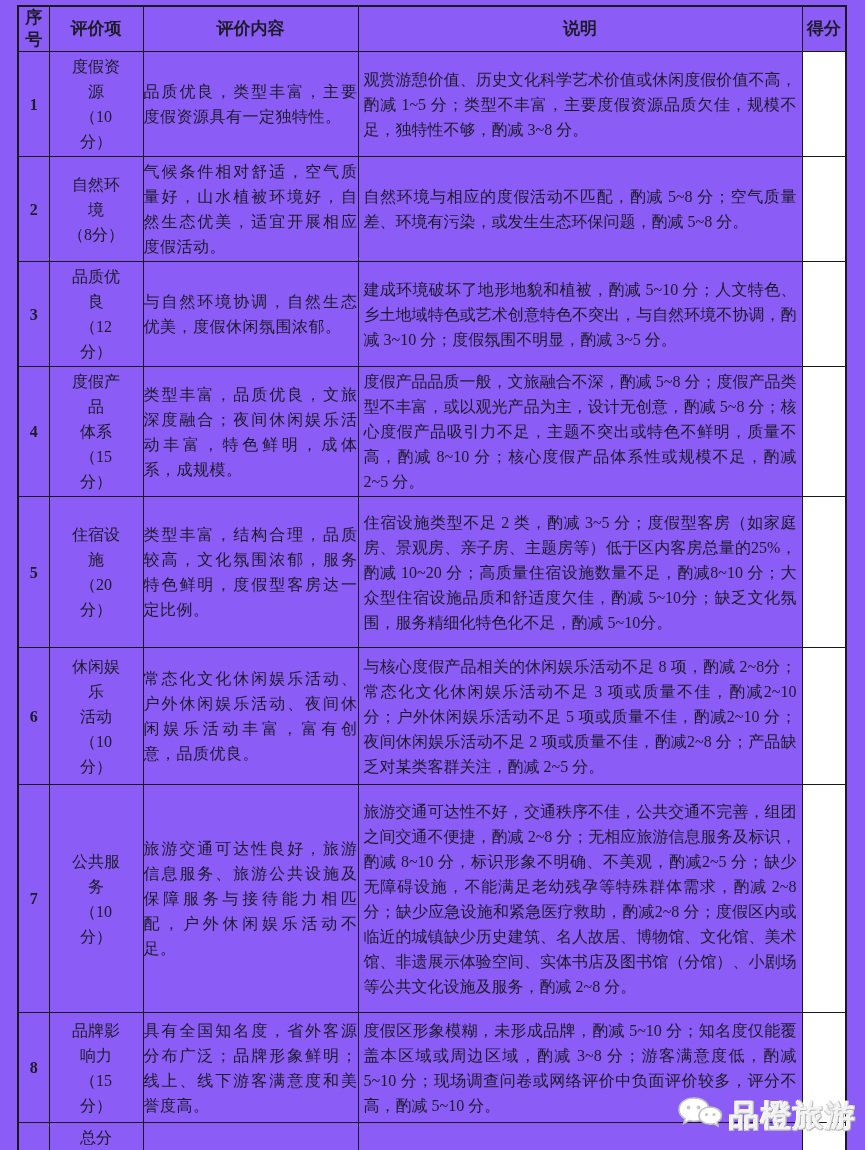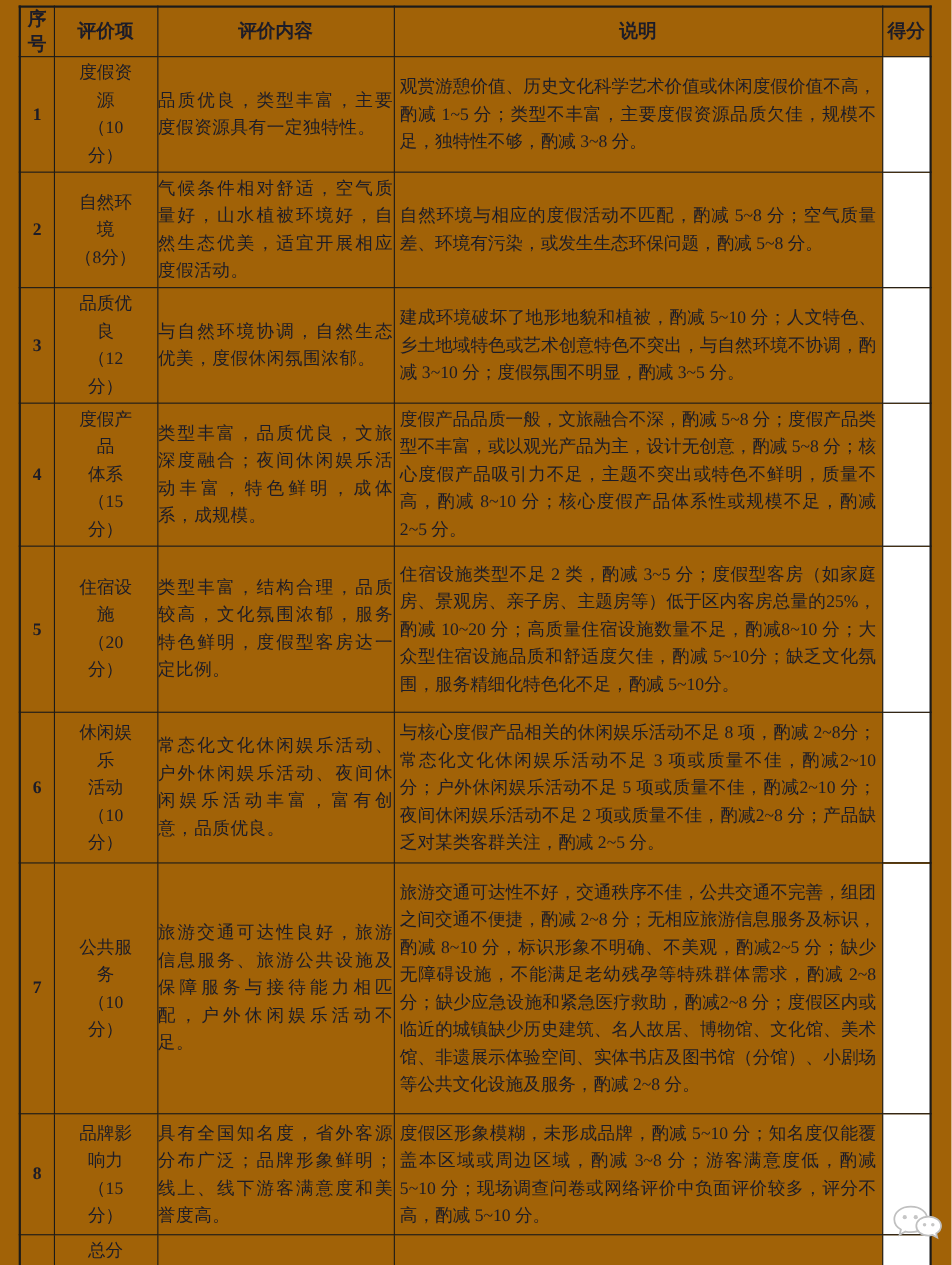--- a/index.html
+++ b/index.html
@@ -5,21 +5,21 @@
   * { margin: 0; padding: 0; box-sizing: border-box; }
   html, body { background: #ffffff; }
   body {
     font-family: "Liberation Serif", "DejaVu Serif", serif;
     color: #1c1c28;
   }
   .page {
     position: relative;
     width: 865px;
     height: 1150px;
-    background: #a16207;
+    background: #8b5cf6;
     overflow: hidden;
   }
   table.eval-table {
     position: absolute;
     left: 17px;
     top: 5px;
     width: 828px;
     border-collapse: collapse;
     table-layout: fixed;
     border: 2px solid #1a1a1a;
@@ -207,14 +207,15 @@
           <path d="M33 12 C26.5 12 22 15.8 22 20.6 C22 25.4 26.5 29.2 33 29.2 C34.3 29.2 35.6 29 36.8 28.7 L41 31 L40.1 27.3 C42.9 25.7 44.5 23.3 44.5 20.6 C44.5 15.8 39.7 12 33 12 Z"></path>
         </g>
         <g fill="#c6c6c6">
           <circle cx="11.5" cy="12.5" r="1.9"></circle>
           <circle cx="21.5" cy="12.5" r="1.9"></circle>
           <circle cx="29.5" cy="19.5" r="1.6"></circle>
           <circle cx="37" cy="19.5" r="1.6"></circle>
         </g>
       </svg>
     </span>
+    <span class="wm-text">品橙旅游</span>
   </div>
 </div>
 
 </body></html>

